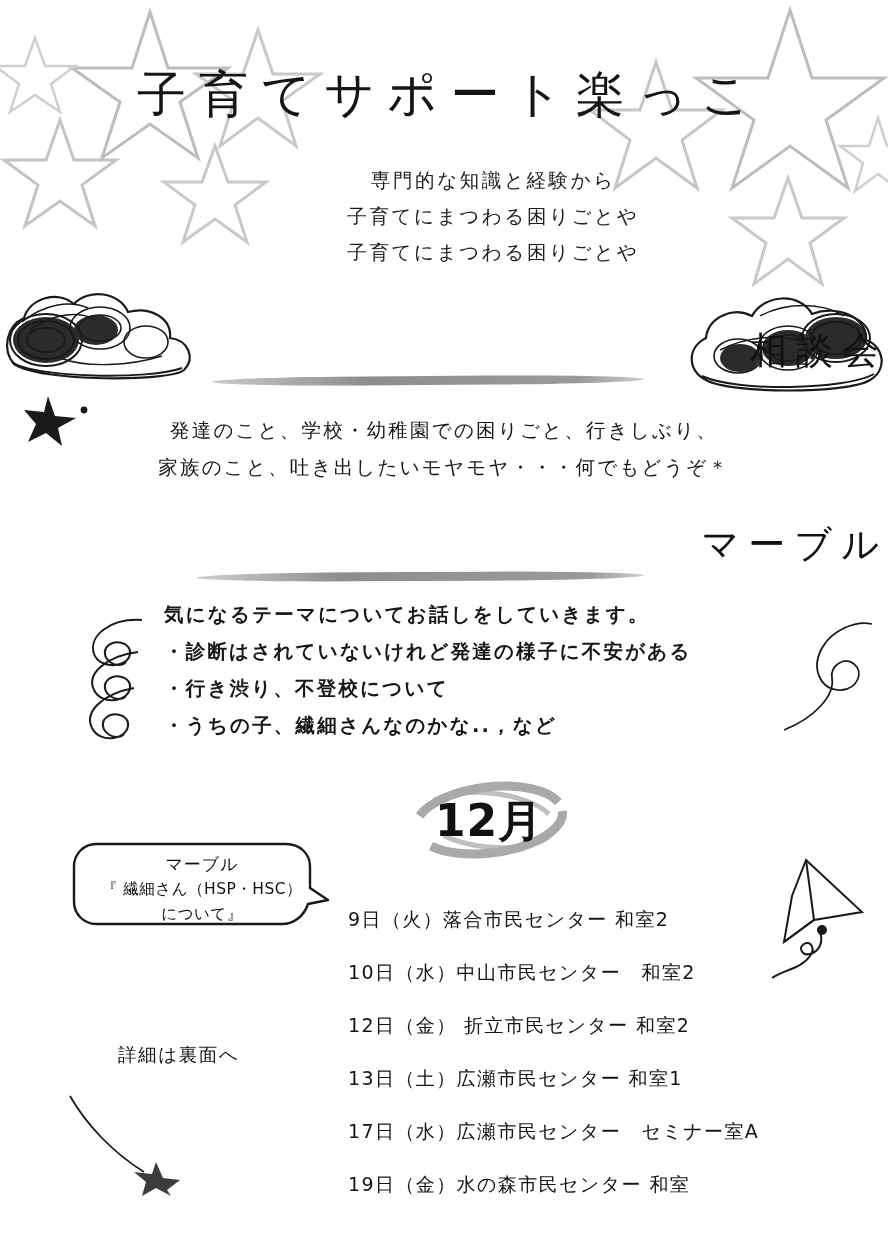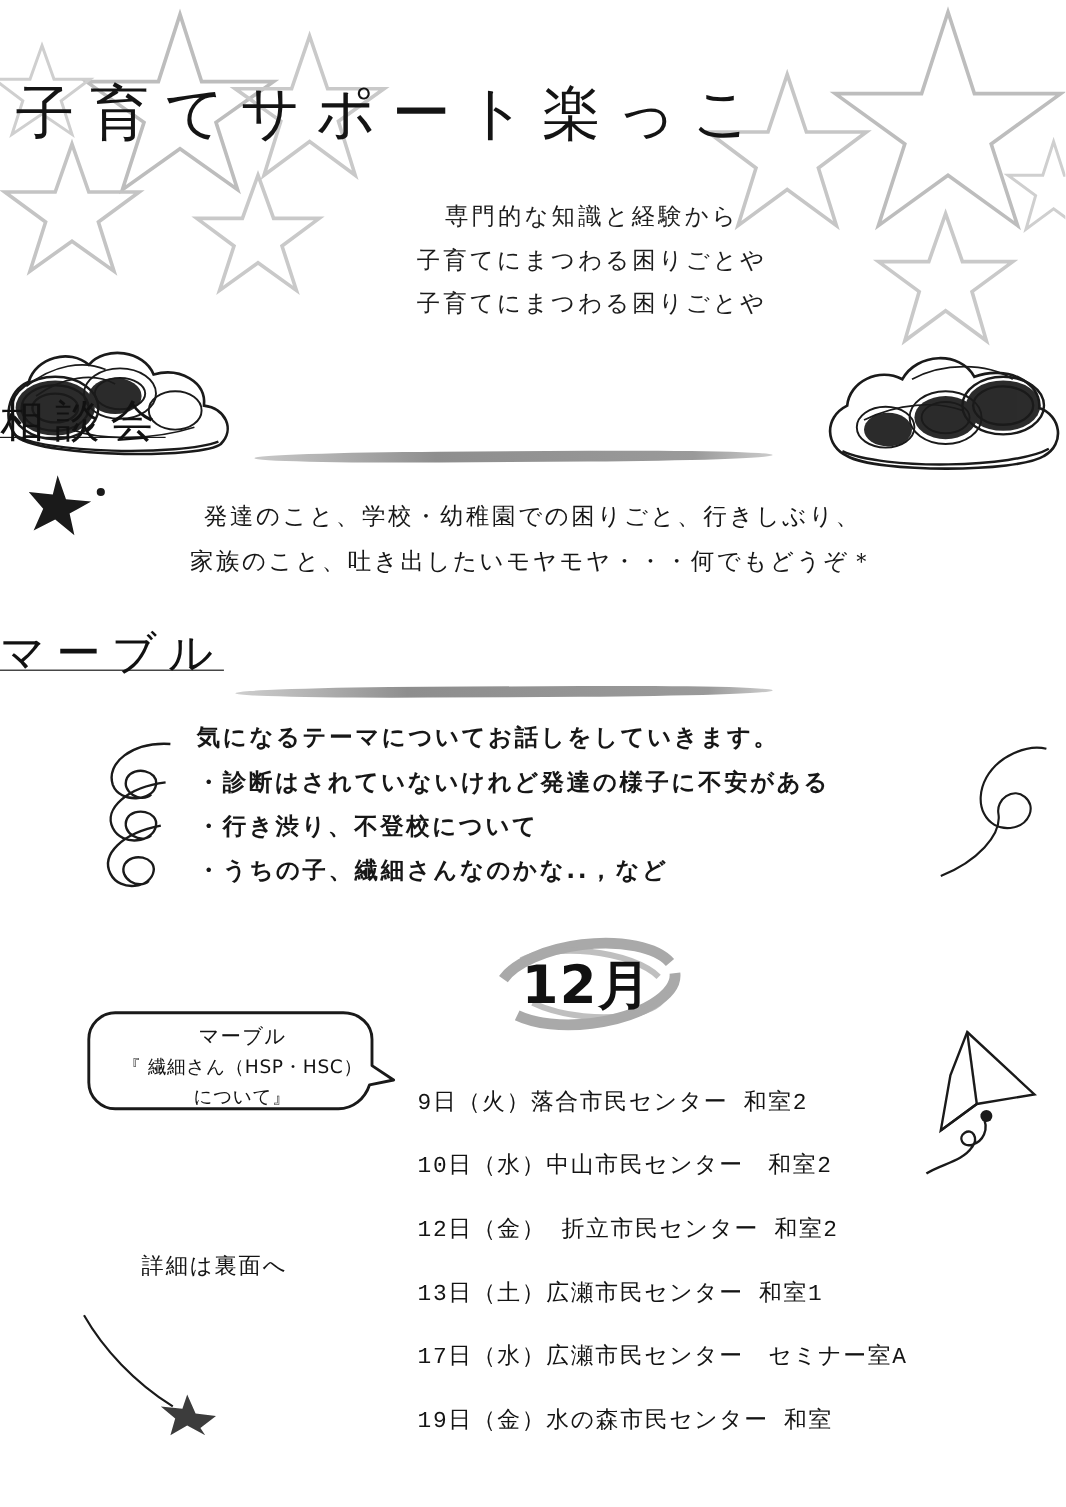--- a/index.html
+++ b/index.html
@@ -22,21 +22,21 @@
     position: absolute;
     pointer-events: none;
   }
 
   
   #title-block {
     position: absolute;
     top: 62px;
     left: 0;
     width: 888px;
-    text-align: left;
+    text-align: center;
   }
   #main-title {
     font-size: 49px;
     letter-spacing: 13px;
     font-weight: 500;
     color: #141414;
     white-space: nowrap;
     text-indent: 13px;
   }
   #subtitle {
@@ -50,22 +50,21 @@
     letter-spacing: 2.6px;
     color: #1d1d1d;
     padding-left: 48px;
   }
   #subtitle div { text-indent: 2.6px; }
 
   
   .section-head {
     position: absolute;
     width: 888px;
-    text-align: left;
-    text-decoration: underline;
+    text-align: right;
   }
   .section-head .label {
     font-size: 37px;
     letter-spacing: 9px;
     color: #111;
     text-indent: 9px;
   }
   .rule {
     position: absolute;
     height: 9px;
@@ -154,21 +153,20 @@
     font-size: 15.5px;
     letter-spacing: 0.5px;
   }
 
   
   #schedule {
     position: absolute;
     left: 348px;
     top: 893px;
     width: 480px;
-    font-family: Liberation Mono, monospace;
   }
   #schedule .row {
     font-size: 19px;
     letter-spacing: 1.4px;
     color: #141414;
     height: 53px;
     line-height: 53px;
     white-space: nowrap;
   }
 

